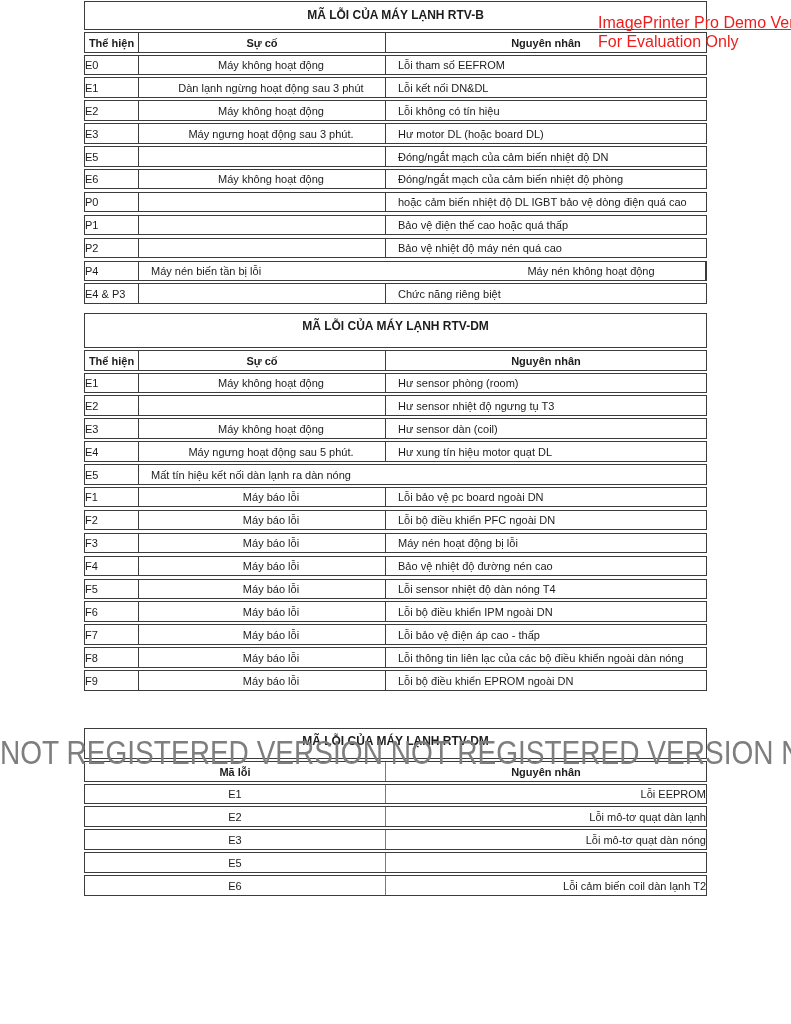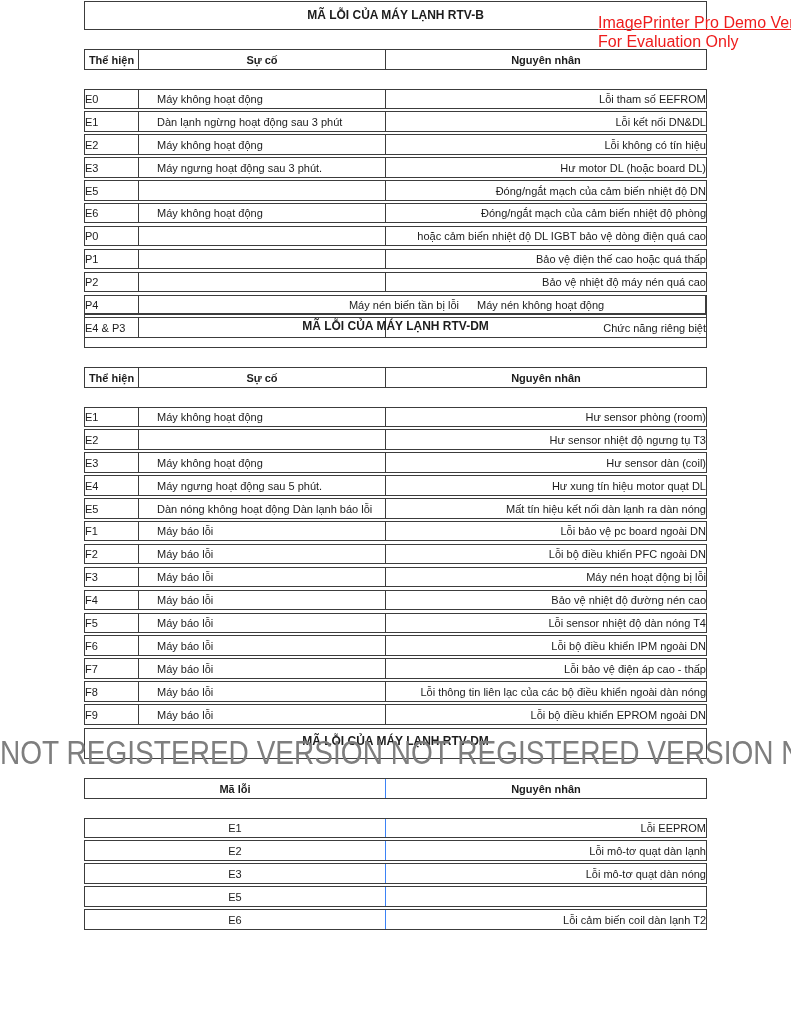--- a/index.html
+++ b/index.html
@@ -11,21 +11,21 @@
     overflow:hidden;
     font-family:"Liberation Sans", sans-serif;
     color:#1c1c1c;
   }
   .tbl {
     position:absolute;
     left:84px;
     width:623px;
     display:flex;
     flex-direction:column;
-    gap:19px;
+    gap:2px;
   }
   .box {
     border:solid #3c3c3c;
     border-width:1.5px 1px;
     background:transparent;
   }
   .title {
     font-weight:bold;
     font-size:12px;
     text-align:center;
@@ -40,22 +40,22 @@
     line-height:18px;
     padding-top:0.5px;
     font-size:11px;
     overflow:hidden;
     white-space:nowrap;
     display:block;
   }
   .hcell { font-weight:bold; text-align:center !important; padding-left:0 !important; }
   
   .cols3 .c0 { width:54px; text-align:left; border-right:1px solid #3c3c3c; }
-  .cols3 .c1 { width:247px; text-align:left; padding-left:18px; border-right:1px solid #3c3c3c; }
-  .cols3 .c2 { flex:1; text-align:right; padding-left:12px; }
+  .cols3 .c1 { width:247px; text-align:center; padding-left:18px; border-right:1px solid #3c3c3c; }
+  .cols3 .c2 { flex:1; text-align:left; padding-left:12px; }
   
   .cols2 .c0 { width:301px; text-align:center; border-right:1px solid #3b82f6; }
   .cols2 .c1 { flex:1; text-align:right; padding-left:12px; }
   .t1 { top:1px; }
   .t2 { top:313px; }
   .t3 { top:728px; }
   .demo-watermark {
     position:absolute;
     left:598px; top:13px;
     font-size:16px;
@@ -170,21 +170,20 @@
           <div class="cell c1">Máy không hoạt động</div>
           <div class="cell c2">Hư sensor dàn (coil)</div>
         </div>
         <div class="box row">
           <div class="cell c0">E4</div>
           <div class="cell c1">Máy ngưng hoạt động sau 5 phút.</div>
           <div class="cell c2">Hư xung tín hiệu motor quạt DL</div>
         </div>
         <div class="box row">
           <div class="cell c0">E5</div>
-          <div class="cell c1">Dàn nóng không hoạt động Dàn lạnh báo lỗi</div>
           <div class="cell c2">Mất tín hiệu kết nối dàn lạnh ra dàn nóng</div>
         </div>
         <div class="box row">
           <div class="cell c0">F1</div>
           <div class="cell c1">Máy báo lỗi</div>
           <div class="cell c2">Lỗi bảo vệ pc board ngoài DN</div>
         </div>
         <div class="box row">
           <div class="cell c0">F2</div>
           <div class="cell c1">Máy báo lỗi</div>

